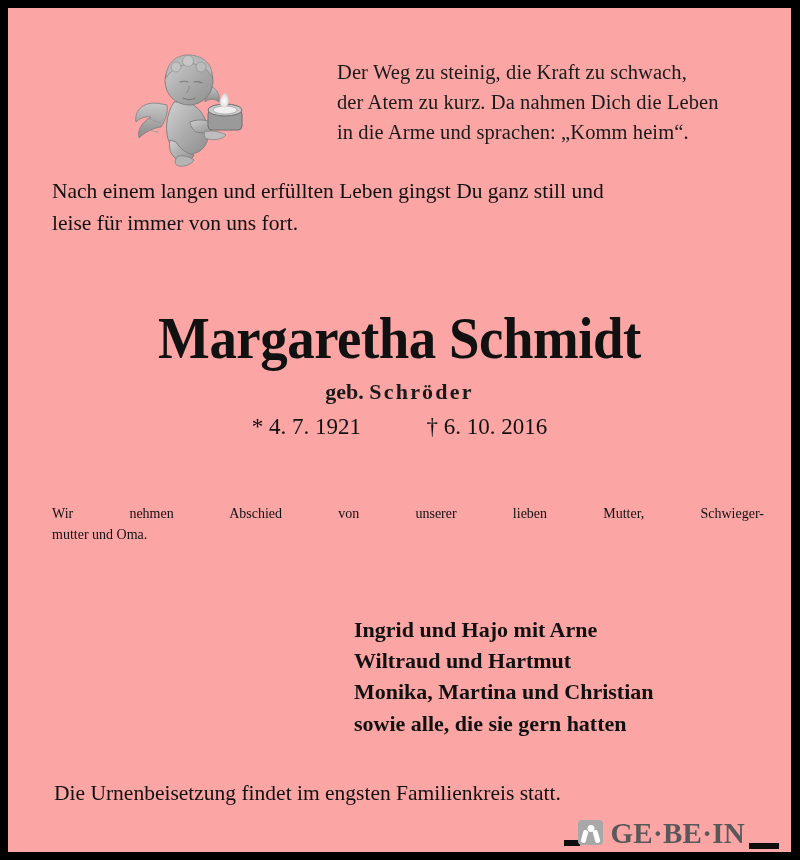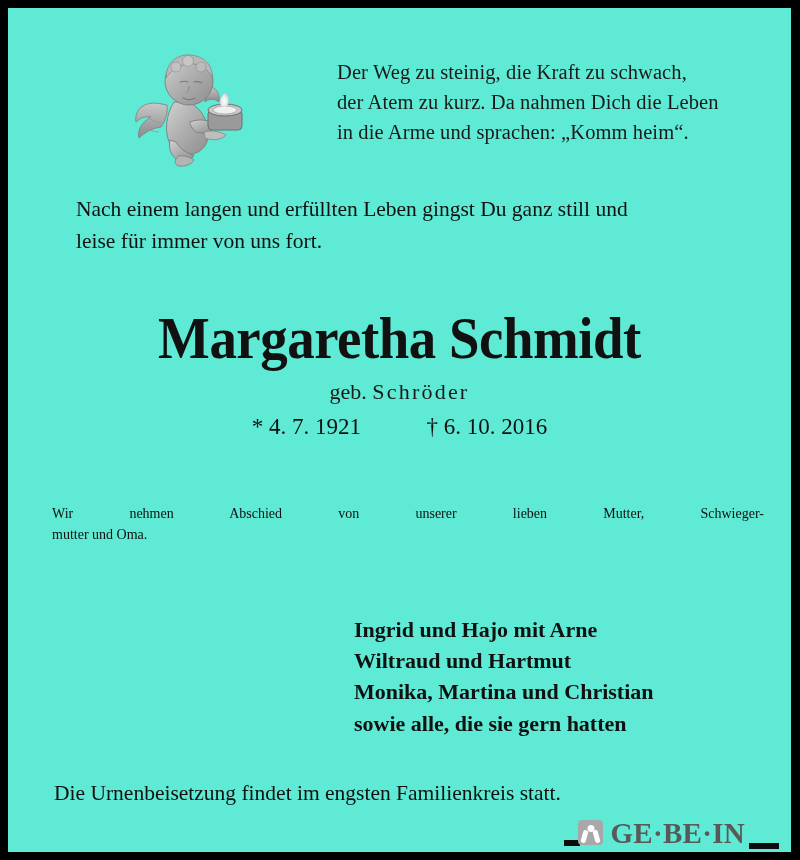--- a/index.html
+++ b/index.html
@@ -22,21 +22,21 @@
     height: 860px;
     background: #000000;
     box-sizing: border-box;
     padding: 8px 9px 8px 8px;
   }
 
   .notice-card {
     position: relative;
     width: 100%;
     height: 100%;
-    background: #5eead4;
+    background: #fca5a5;
     box-sizing: border-box;
     overflow: hidden;
   }
 
   
   .top-region {
     position: absolute;
     left: 0;
     top: 0;
     width: 100%;
@@ -65,27 +65,26 @@
     line-height: 1.46;
     color: #1a1a1a;
     letter-spacing: 0.1px;
   }
   .verse-line { white-space: nowrap; }
 
   
   .intro-paragraph {
     position: absolute;
     left: 44px;
-    top: 186px;
+    top: 168px;
     width: 712px;
     font-size: 21.5px;
     line-height: 1.47;
     color: #111111;
     text-align: justify;
-    margin-left: 24px;
   }
   .intro-paragraph .last-line { display: block; }
 
   
   .name-block {
     position: absolute;
     left: 0;
     top: 300px;
     width: 100%;
     text-align: center;
@@ -97,20 +96,21 @@
     line-height: 1.02;
     letter-spacing: -0.5px;
     color: #111111;
     transform: scaleX(0.93);
     transform-origin: center;
   }
   .maiden-name {
     margin-top: 11px;
     font-size: 22px;
     color: #1a1a1a;
+    font-weight: bold;
   }
   .maiden-name .maiden-surname {
     letter-spacing: 2.2px;
   }
   .life-dates {
     margin-top: 9px;
     font-size: 23px;
     color: #111111;
   }
   .life-dates .date-birth { display: inline-block; }

